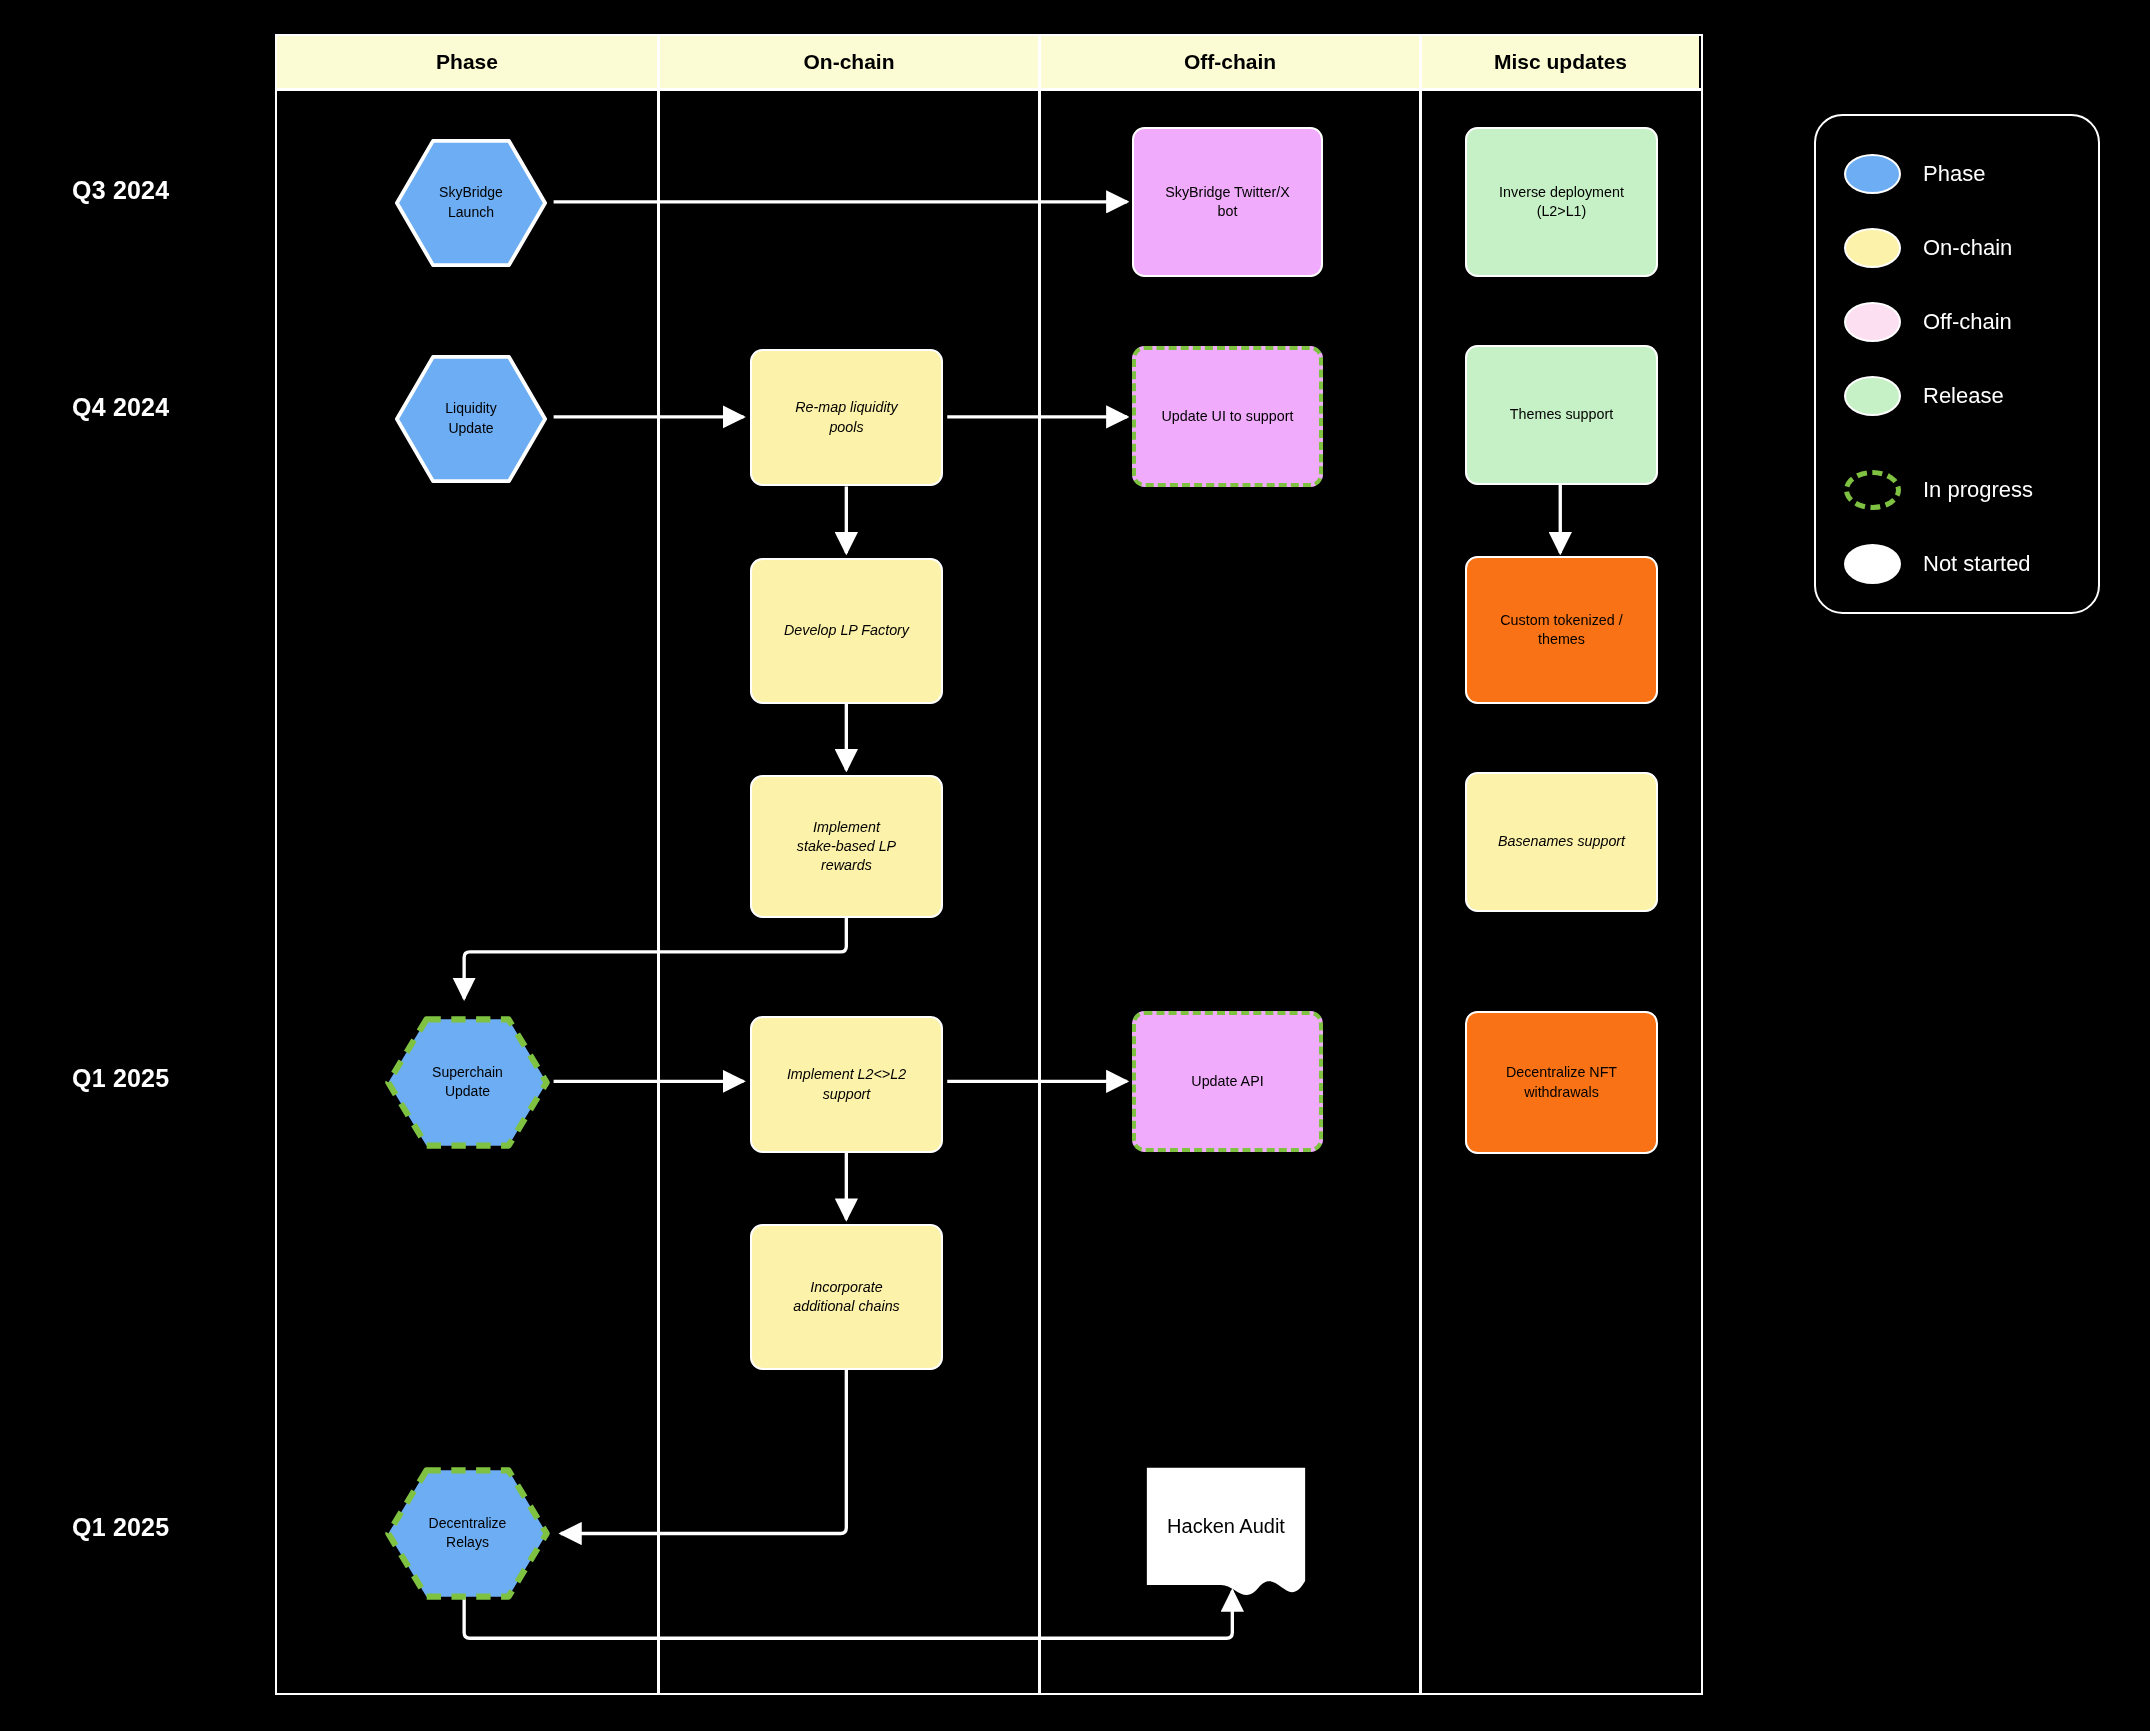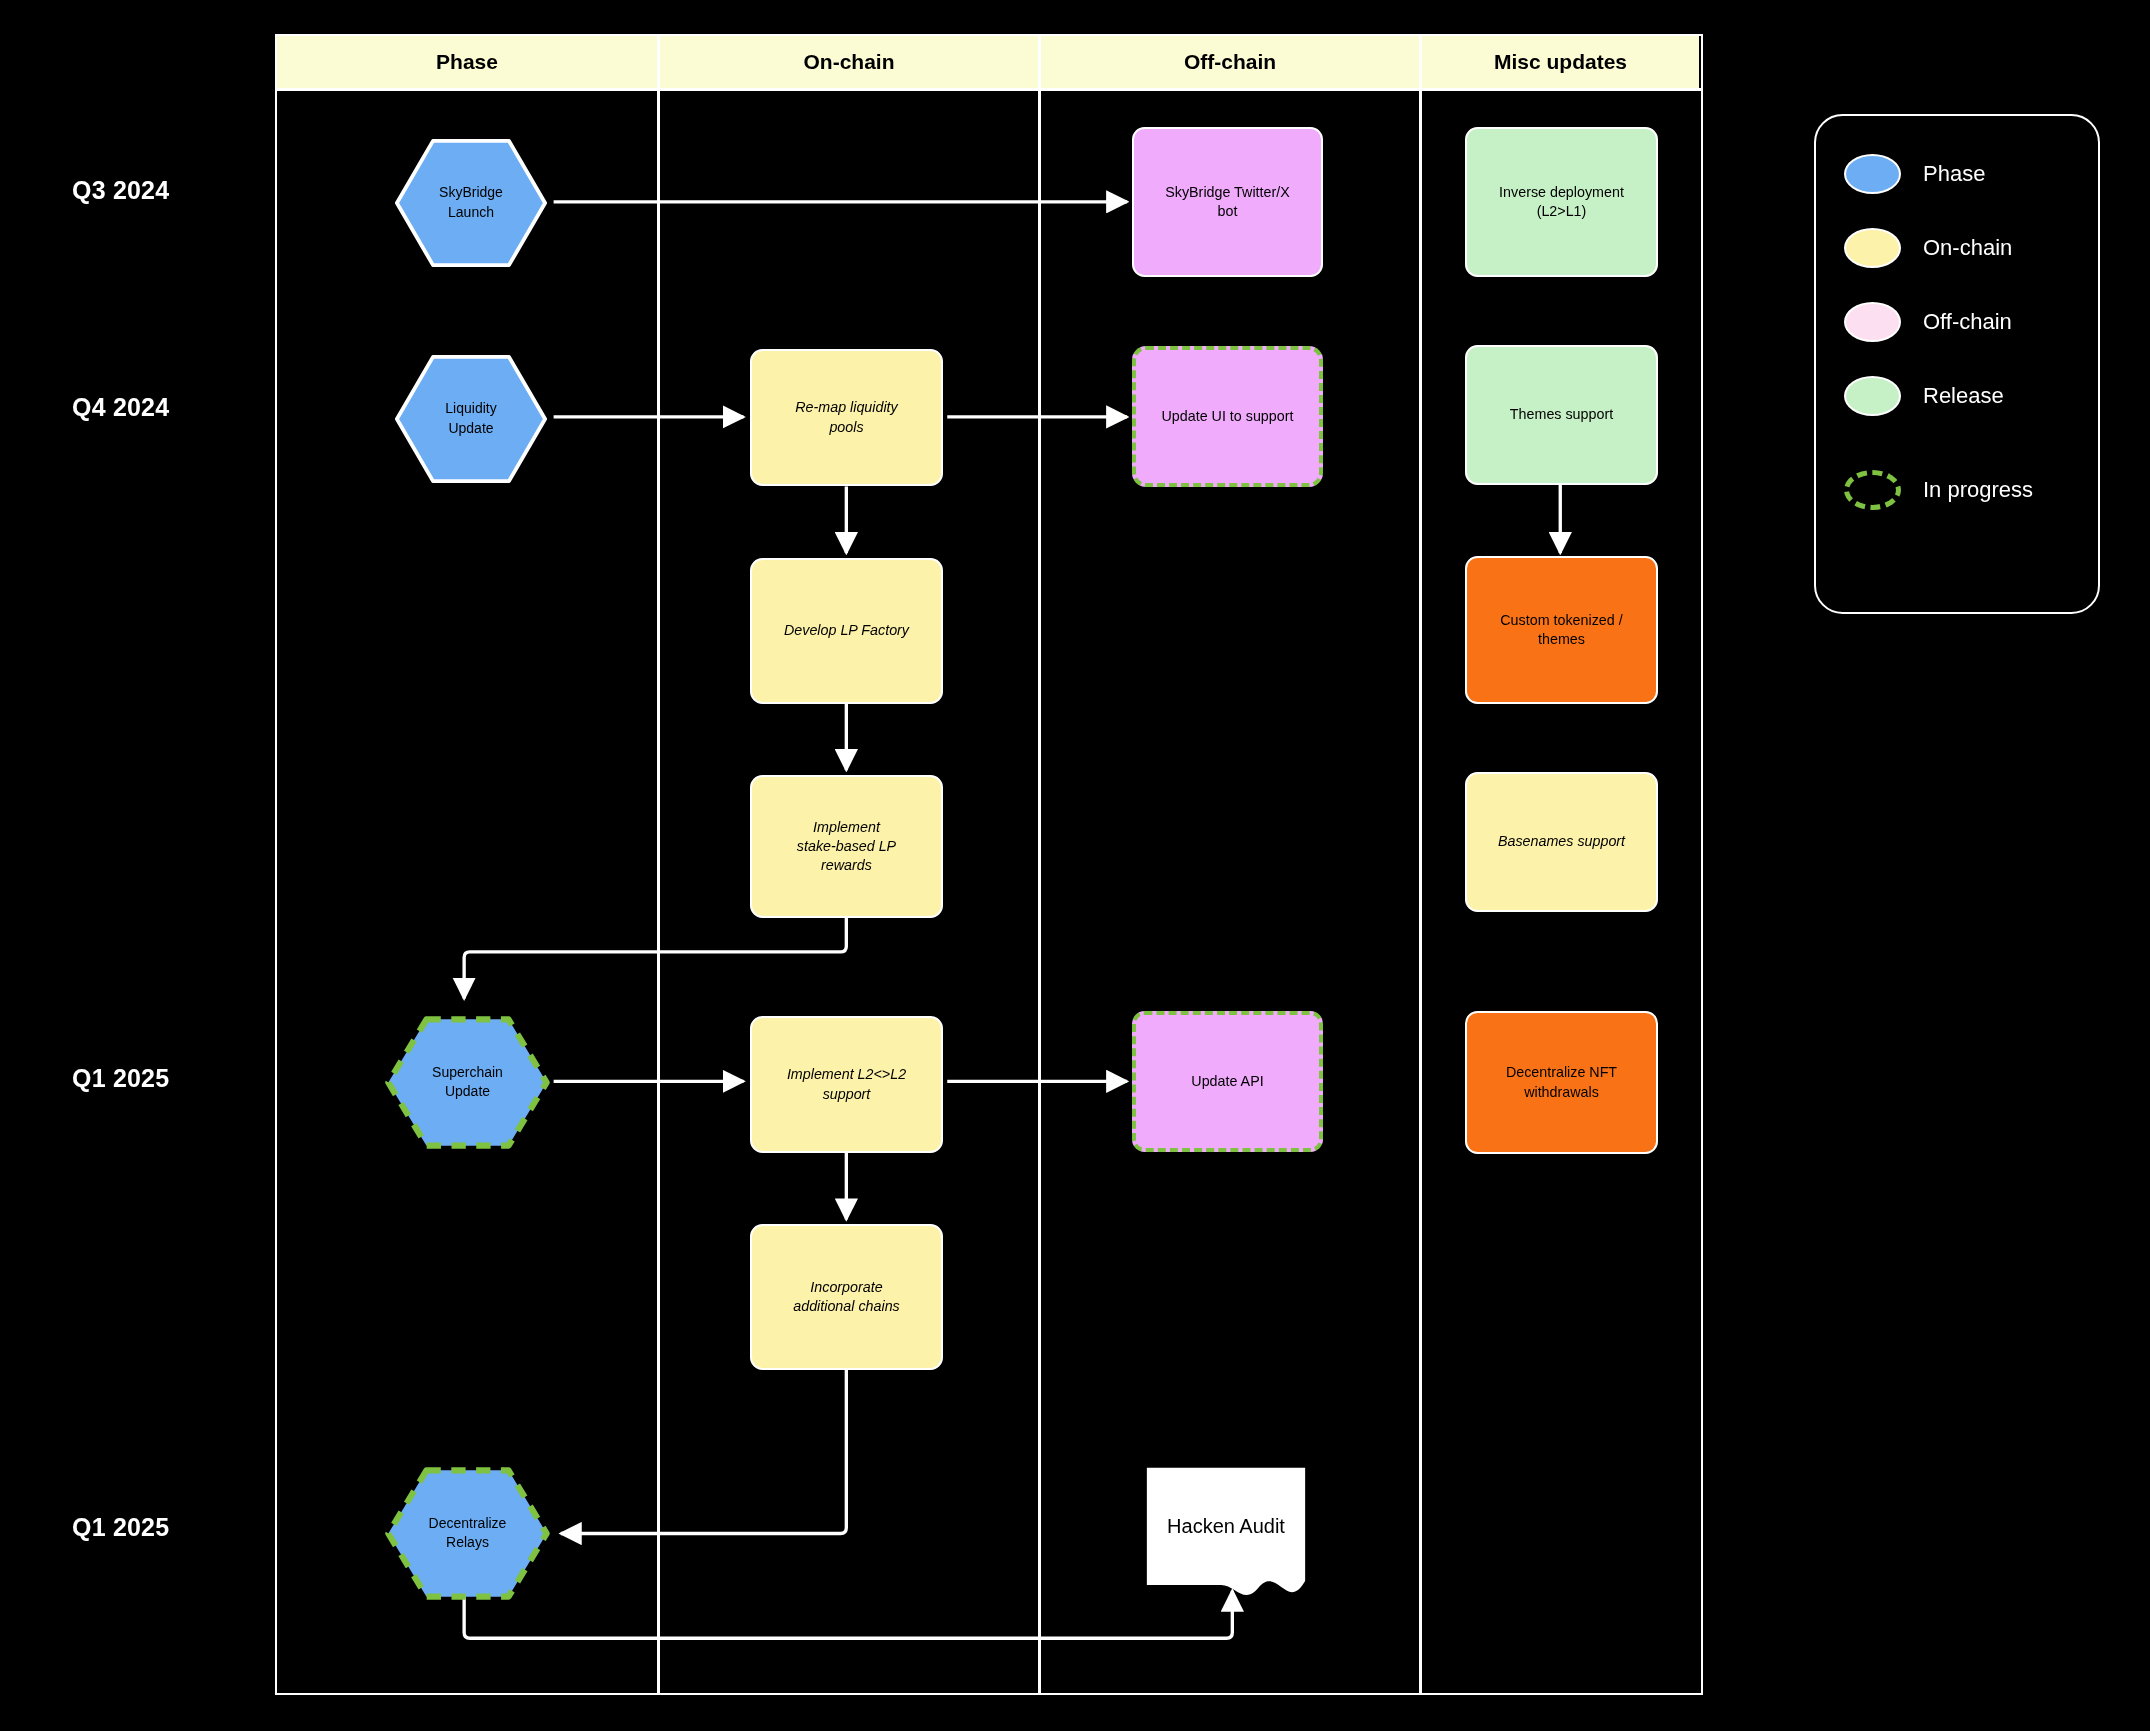--- a/index.html
+++ b/index.html
@@ -156,21 +156,21 @@
   <div class="node rect c-on" style="left:750px;top:1016px;width:193px;height:137px;">
     <span>Implement L2&lt;&gt;L2<br>support</span>
   </div>
   <div class="node rect c-on" style="left:750px;top:1224px;width:193px;height:146px;">
     <span>Incorporate<br>additional chains</span>
   </div>
 
   <div class="node rect c-off" style="left:1132px;top:127px;width:191px;height:150px;">
     <span>SkyBridge Twitter/X<br>bot</span>
   </div>
-  <div class="node rect c-off inprog" style="left:1132px;top:346px;width:191px;height:141px;border-radius:14px;">
+  <div class="node rect c-off inprog" style="left:1132px;top:346px;width:191px;height:141px;">
     <span>Update UI to support</span>
   </div>
   <div class="node rect c-off inprog" style="left:1132px;top:1011px;width:191px;height:141px;">
     <span>Update API</span>
   </div>
 
   <div class="docwrap" style="left:1144px;top:1465px;width:164px;height:138px;">
     <svg viewBox="0 0 344 290" preserveAspectRatio="none">
       <path d="M 6 6 L 338 6 L 338 244
                C 300 310 280 210 240 258
@@ -211,16 +211,20 @@
     </div>
     <div class="leg-row">
       <div class="leg-swatch" style="background:#c6f1c6;"></div>
       <div class="leg-text">Release</div>
     </div>
     <div class="leg-gap"></div>
     <div class="leg-row">
       <div class="leg-swatch dash"></div>
       <div class="leg-text">In progress</div>
     </div>
+    <div class="leg-row">
+      <div class="leg-swatch" style="background:#ffffff;"></div>
+      <div class="leg-text">Not started</div>
+    </div>
   </div>
 
 </div>
 
 
 </body></html>

